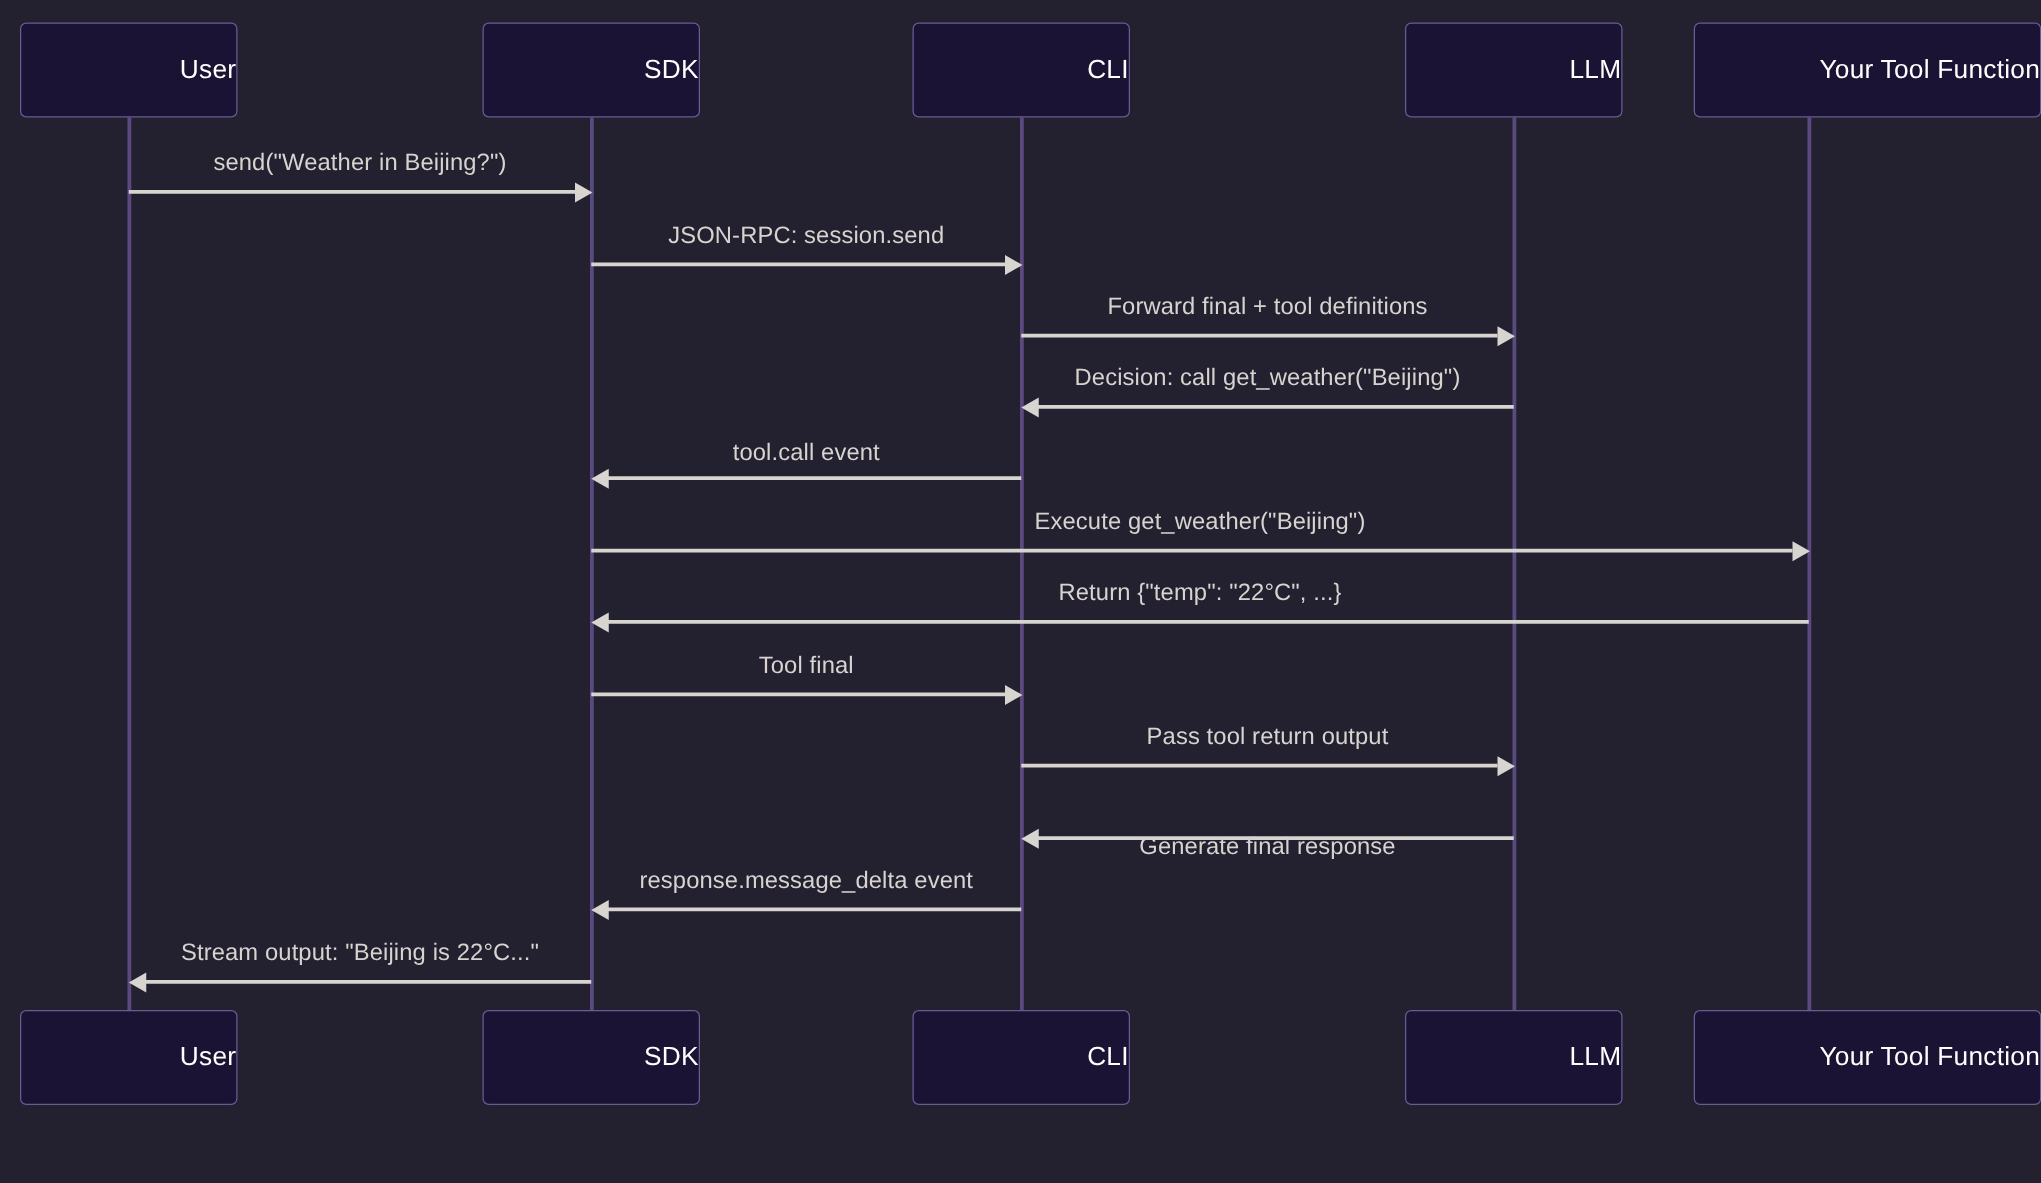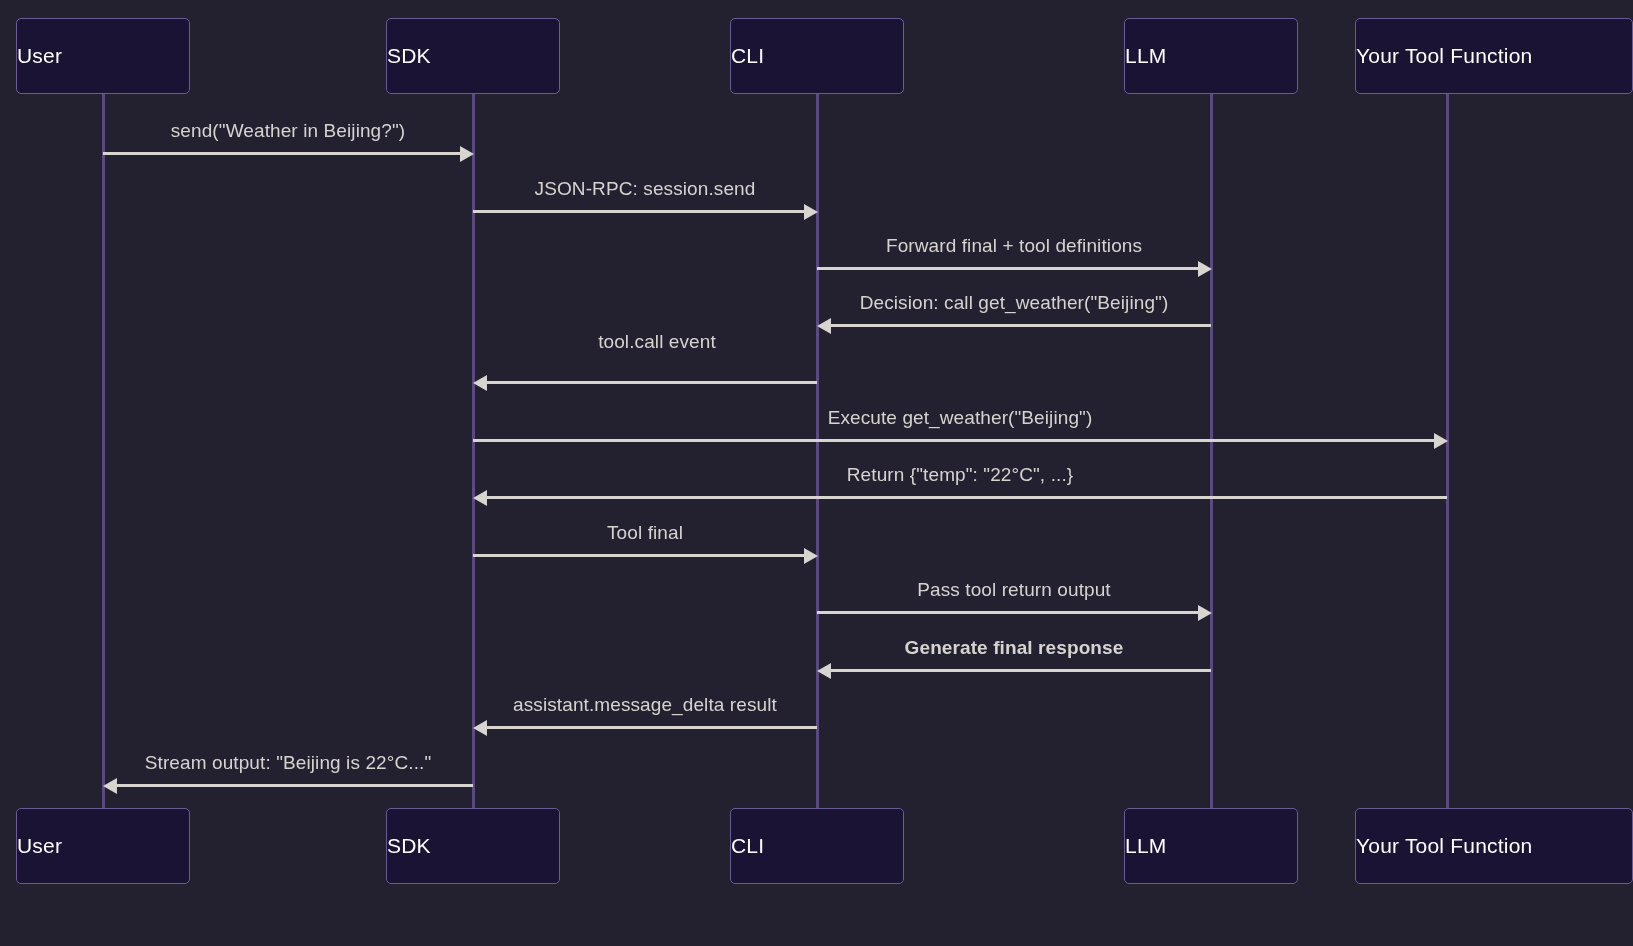--- a/index.html
+++ b/index.html
@@ -18,21 +18,21 @@
     overflow: hidden;
   }
   .participant-box {
     position: absolute;
     box-sizing: border-box;
     background: #1a1333;
     border: 1.6px solid #6b5b95;
     border-radius: 5px;
     display: flex;
     align-items: center;
-    justify-content: flex-start;
+    justify-content: flex-end;
     color: #ffffff;
     font-size: 21px;
     letter-spacing: 0.2px;
     white-space: nowrap;
   }
   .lifeline {
     position: absolute;
     width: 3px;
     background: #5b4a80;
   }
@@ -109,35 +109,35 @@
     <div class="msg-head right" style="top: 203.5px; left: 804px;"></div>
     <div class="msg-label" style="left: 645px; top: 178px;">JSON-RPC: session.send</div>
     <div class="msg-line" style="top: 267px; left: 817px; width: 381px;"></div>
     <div class="msg-head right" style="top: 260.5px; left: 1198px;"></div>
     <div class="msg-label" style="left: 1014px; top: 235px;">Forward final + tool definitions</div>
     <div class="msg-line" style="top: 324px; left: 830px; width: 381px;"></div>
     <div class="msg-head left" style="top: 317.5px; left: 817px;"></div>
     <div class="msg-label" style="left: 1014px; top: 292px;">Decision: call get_weather("Beijing")</div>
     <div class="msg-line" style="top: 381px; left: 486px; width: 331px;"></div>
     <div class="msg-head left" style="top: 374.5px; left: 473px;"></div>
-    <div class="msg-label" style="left: 645px; top: 331px; margin-left: 12px;">tool.call event</div>
+    <div class="msg-label" style="left: 645px; top: 352px;">tool.call event</div>
     <div class="msg-line" style="top: 439px; left: 473px; width: 961px;"></div>
     <div class="msg-head right" style="top: 432.5px; left: 1434px;"></div>
     <div class="msg-label" style="left: 960px; top: 407px;">Execute get_weather("Beijing")</div>
     <div class="msg-line" style="top: 496px; left: 486px; width: 961px;"></div>
     <div class="msg-head left" style="top: 489.5px; left: 473px;"></div>
     <div class="msg-label" style="left: 960px; top: 464px;">Return {"temp": "22°C", ...}</div>
     <div class="msg-line" style="top: 554px; left: 473px; width: 331px;"></div>
     <div class="msg-head right" style="top: 547.5px; left: 804px;"></div>
     <div class="msg-label" style="left: 645px; top: 522px;">Tool final</div>
     <div class="msg-line" style="top: 611px; left: 817px; width: 381px;"></div>
     <div class="msg-head right" style="top: 604.5px; left: 1198px;"></div>
     <div class="msg-label" style="left: 1014px; top: 579px;">Pass tool return output</div>
     <div class="msg-line" style="top: 669px; left: 830px; width: 381px;"></div>
     <div class="msg-head left" style="top: 662.5px; left: 817px;"></div>
-    <div class="msg-label" style="left: 1014px; top: 637px; font-weight: bold;">Generate final response</div>
+    <div class="msg-label" style="left: 1014px; top: 667px;">Generate final response</div>
     <div class="msg-line" style="top: 726px; left: 486px; width: 331px;"></div>
     <div class="msg-head left" style="top: 719.5px; left: 473px;"></div>
-    <div class="msg-label" style="left: 645px; top: 694px;">assistant.message_delta result</div>
+    <div class="msg-label" style="left: 645px; top: 694px;">response.message_delta event</div>
     <div class="msg-line" style="top: 784px; left: 116px; width: 357px;"></div>
     <div class="msg-head left" style="top: 777.5px; left: 103px;"></div>
     <div class="msg-label" style="left: 288px; top: 752px;">Stream output: "Beijing is 22°C..."</div>
   </div>
 
 </body></html>

